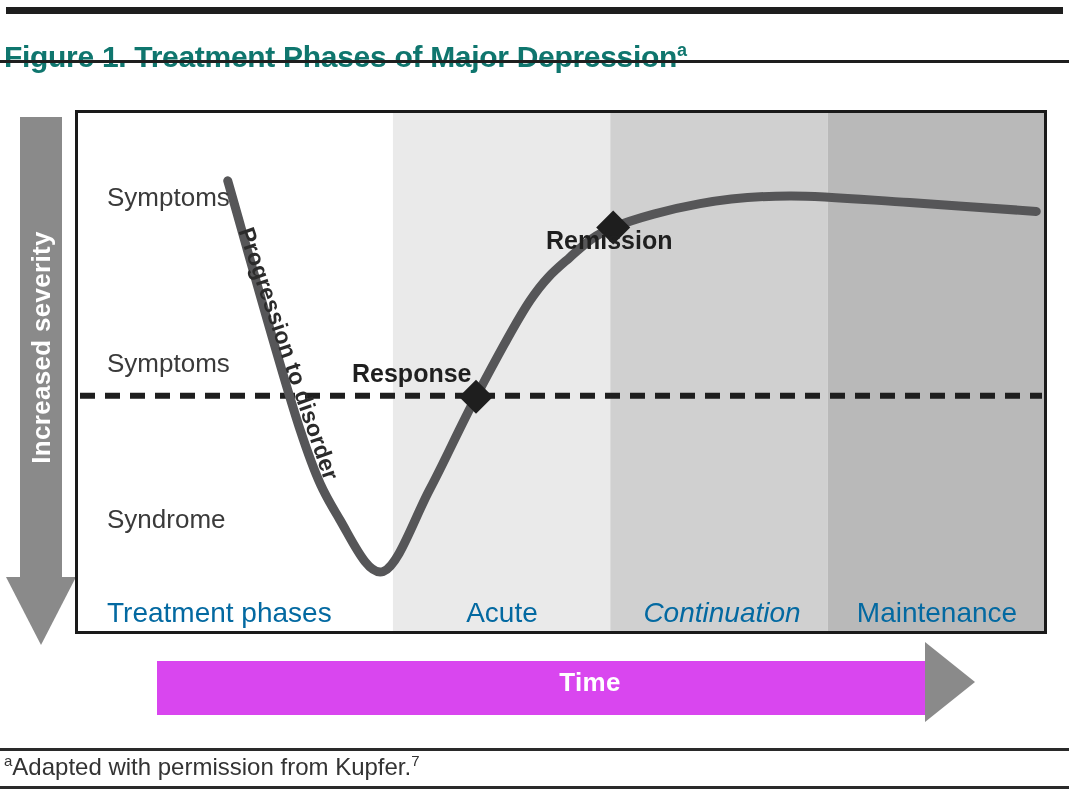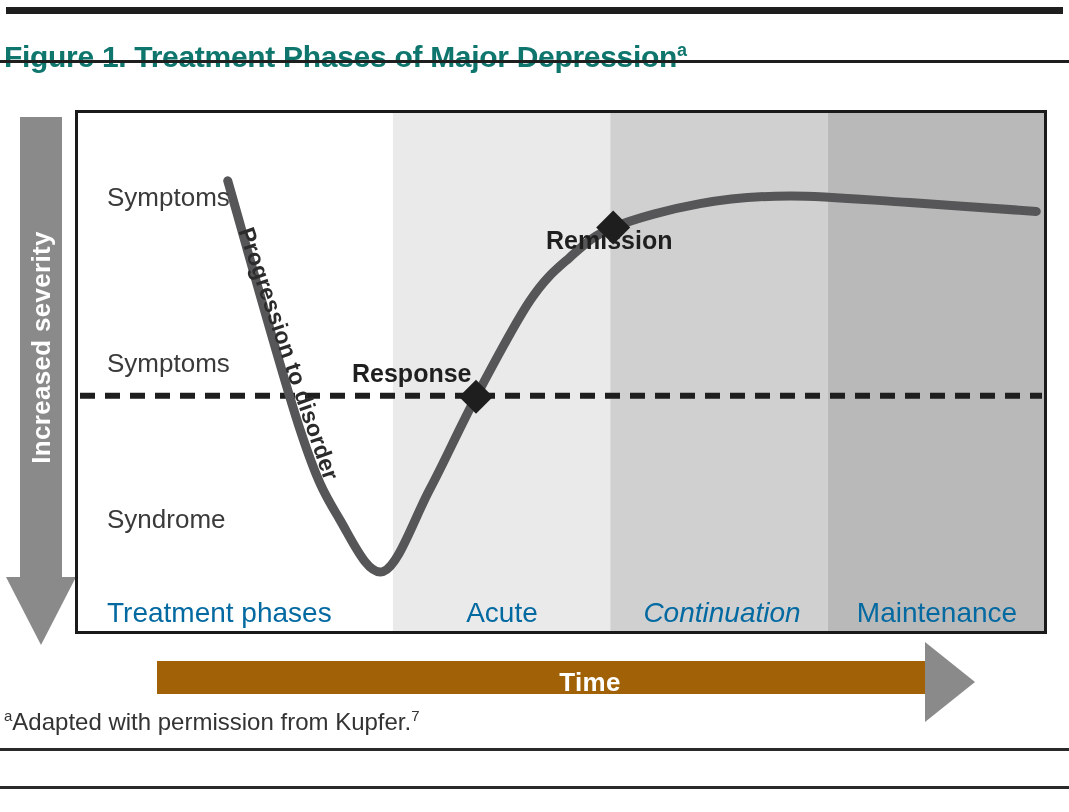--- a/index.html
+++ b/index.html
@@ -20,27 +20,27 @@
   .sev-head{left:6px;top:577px;width:0;height:0;border-left:35px solid transparent;border-right:35px solid transparent;border-top:68px solid #8a8a8a;}
   
   .plot-frame{left:75px;top:110px;width:972px;height:524px;border:3px solid #1a1a1a;box-sizing:border-box;background:#ffffff;}
   .plot-svg{left:78px;top:113px;width:966px;height:518px;}
   .lvl{color:#3a3a3a;font-size:26px;white-space:nowrap;}
   .phase-row{color:#0369a1;font-size:28px;white-space:nowrap;}
   .ctr{transform:translateX(-50%);}
   .marker-label{font-size:25px;font-weight:bold;color:#1f1f1f;white-space:nowrap;}
   .curve-note{left:258px;top:224px;font-size:23px;font-weight:bold;color:#2b2b2b;white-space:nowrap;transform:rotate(71deg);transform-origin:left top;letter-spacing:0.2px;}
   
-  .time-shaft{left:157px;top:661px;width:768px;height:33px;background:#a16207;}
+  .time-shaft{left:157px;top:661px;width:768px;height:54px;background:#d946ef;}
   .time-label{position:absolute;left:433px;top:21px;transform:translate(-50%,-50%);color:#ffffff;font-size:26px;font-weight:bold;letter-spacing:0.3px;}
   .time-head{left:925px;top:642px;width:0;height:0;border-top:40px solid transparent;border-bottom:40px solid transparent;border-left:50px solid #8a8a8a;}
   
   .fn-rule-top{left:0;right:0;top:748px;height:3px;background:#2a2a2a;}
   .fn-rule-bottom{left:0;right:0;top:786px;height:3px;background:#2a2a2a;}
-  .footnote{left:4px;top:708px;font-size:24px;color:#333333;white-space:nowrap;}
+  .footnote{left:4px;top:753px;font-size:24px;color:#333333;white-space:nowrap;}
   .footnote sup{font-size:15px;line-height:0;}
 </style>
 </head>
 <body>
 
 <div class="abs top-bar"></div>
 <div class="abs fig-title"><span>Figure 1. Treatment Phases of Major Depression</span><sup>a</sup></div>
 <div class="abs title-rule"></div>
 
 <div class="abs sev-shaft">

